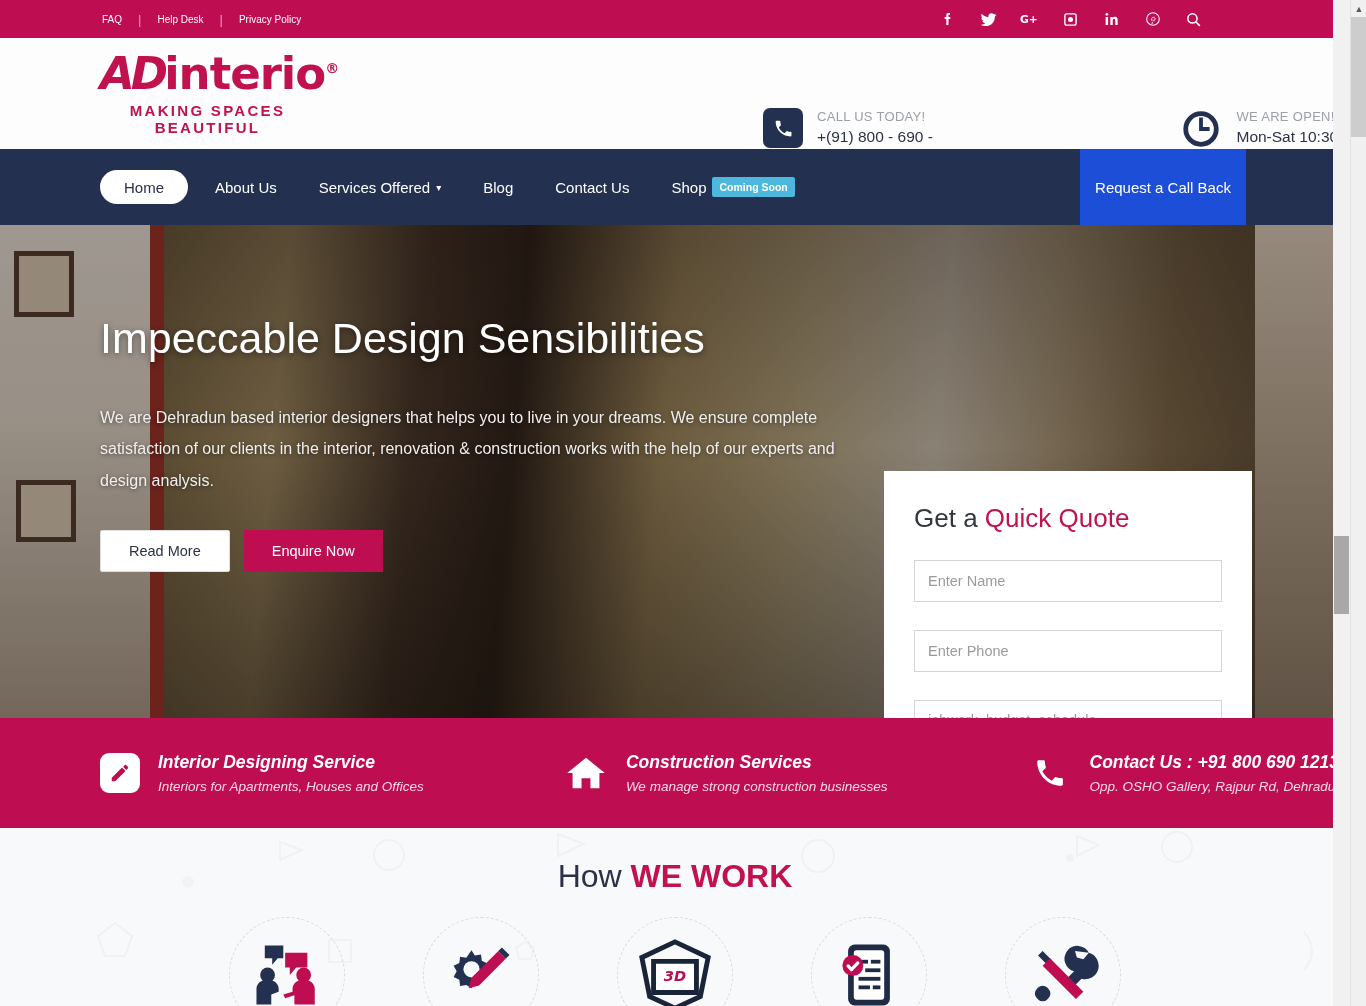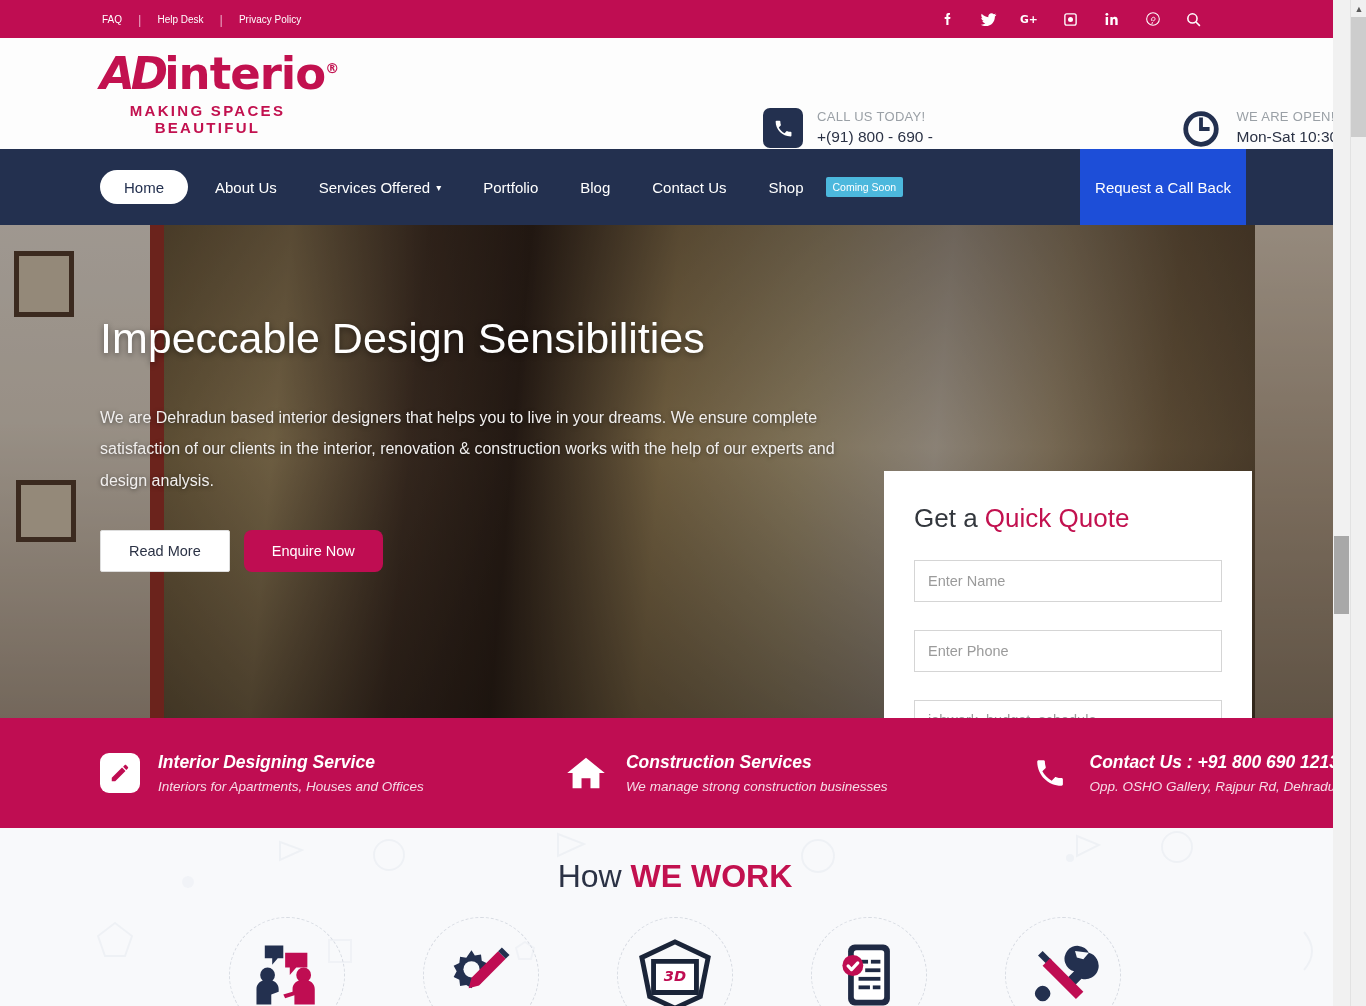--- a/index.html
+++ b/index.html
@@ -65,22 +65,22 @@
   .nav-items a {
     color: #ffffff; text-decoration: none; font-size: 15px; padding: 0 21px;
     display: flex; align-items: center; height: 76px; white-space: nowrap;
   }
   .nav-items a.active {
     background: #ffffff; color: #23304f; border-radius: 22px; height: 34px;
     padding: 0 24px; margin-right: 6px;
   }
   .caret { margin-left: 6px; font-size: 10px; }
   .badge-soon {
-    background: #4cb8dd; color: #fff; font-size: 10.5px; font-weight: normal;
-    padding: 4px 7px; border-radius: 2px; margin-left: 22px; white-space: nowrap;
+    background: #4cb8dd; color: #fff; font-size: 10.5px; font-weight: bold;
+    padding: 4px 7px; border-radius: 2px; margin-left: 6px; white-space: nowrap;
   }
   .callback {
     position: absolute; right: 104px; top: 0; height: 76px; width: 166px;
     background: #1d4ed8; color: #fff; display: flex; align-items: center;
     justify-content: center; font-size: 15px; cursor: pointer;
   }
 
   
   .hero {
     height: 493px; position: relative; overflow: hidden;
@@ -119,21 +119,21 @@
     text-shadow: 0 1px 4px rgba(0,0,0,.5);
     margin-top: 16px;
   }
   .hero-btns { display: flex; gap: 14px; margin-top: 34px; }
   .btn-white {
     background: #fff; color: #2b3245; border: 1px solid #ddd; font-size: 14.5px;
     padding: 12px 28px; cursor: pointer; border-radius: 2px;
   }
   .btn-pink {
     background: #bf0d52; color: #fff; border: none; font-size: 14.5px;
-    padding: 13px 28px; cursor: pointer; border-radius: 8px;
+    padding: 13px 28px; cursor: pointer; border-radius: 0;
   }
 
   
   .quote-card {
     position: absolute; right: 98px; top: 246px; width: 368px; height: 440px;
     background: #fff; padding: 32px 30px; z-index: 5;
   }
   .quote-title { font-size: 26px; color: #33373d; margin-bottom: 26px; font-weight: 400; }
   .quote-title .hl { color: #c2114f; }
   .quote-card input, .quote-card textarea {
@@ -287,21 +287,20 @@
   </div>
 
   <div class="nav">
     <div class="nav-items">
       <a href="#" class="active">Home</a>
       <a href="#">About Us</a>
       <a href="#">
         <span>Services Offered</span>
         <span class="caret">▾</span>
       </a>
-      <a href="#">Portfolio</a>
       <a href="#">Blog</a>
       <a href="#">Contact Us</a>
       <a href="#">
         <span>Shop</span>
         <span class="badge-soon">Coming Soon</span>
       </a>
     </div>
     <div class="callback">Request a Call Back</div>
   </div>
 

